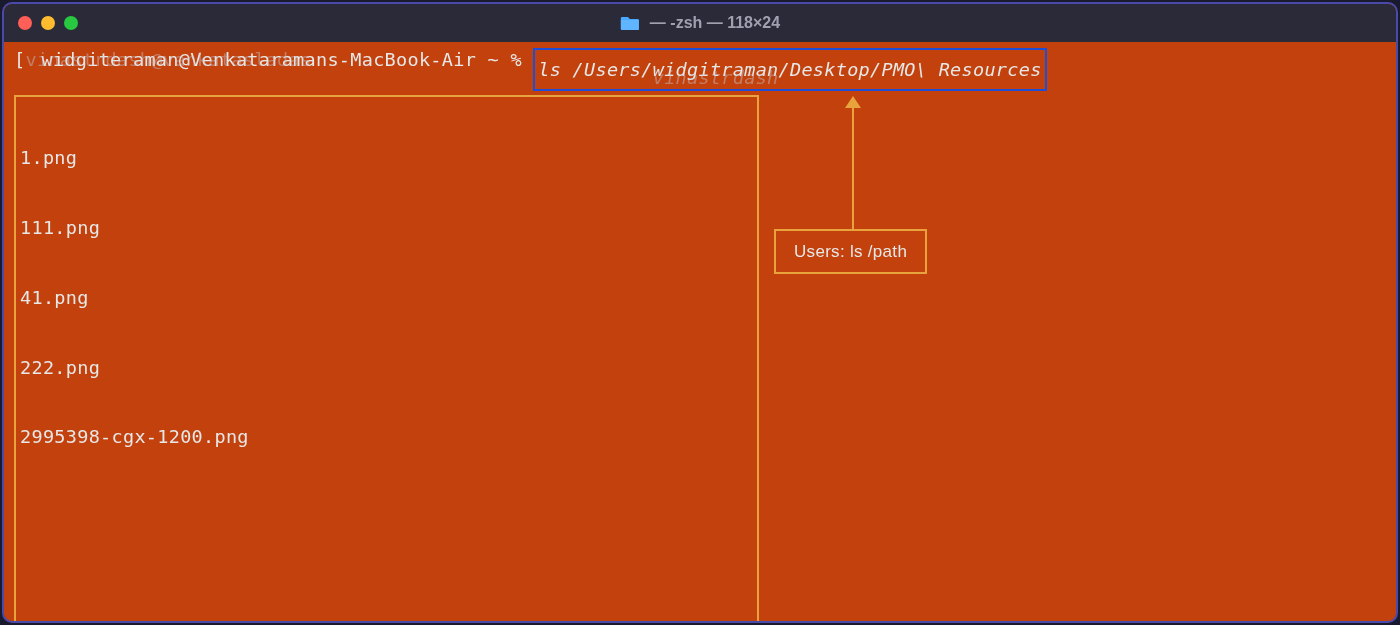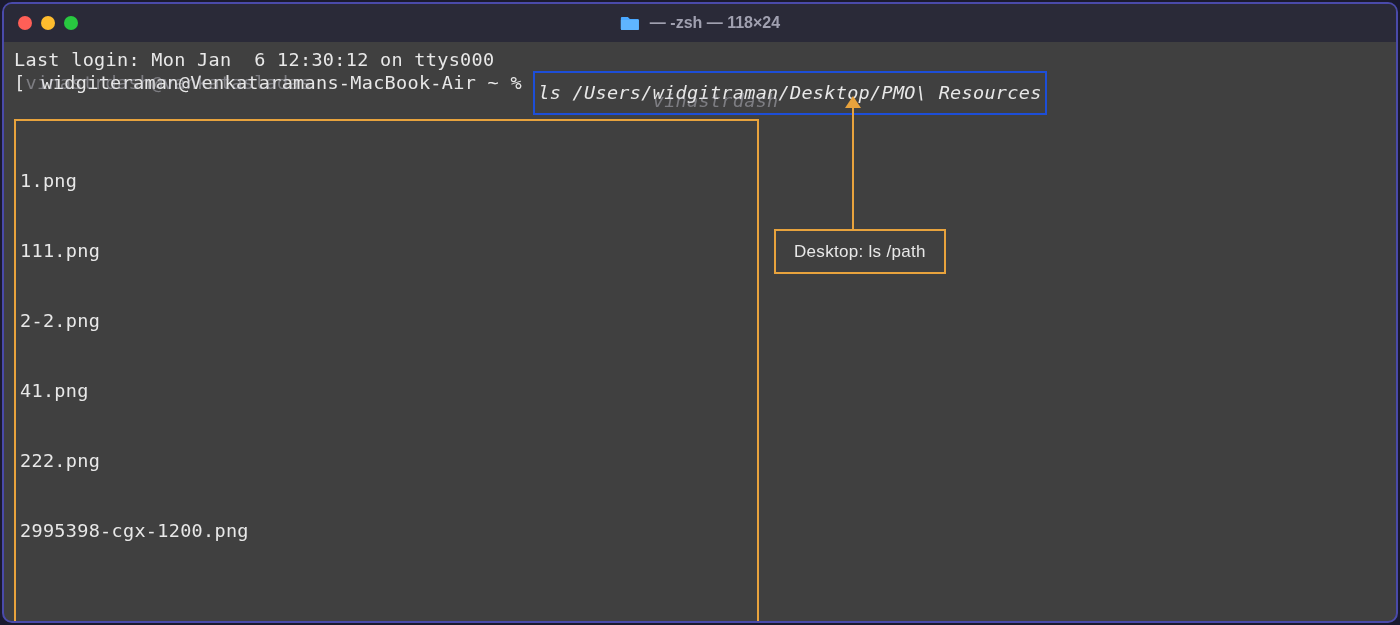--- a/index.html
+++ b/index.html
@@ -11,21 +11,21 @@
       background: #1a1a2e;
       font-family: 'SF Mono', 'Menlo', 'Monaco', 'Consolas', monospace;
       width: 1400px;
       height: 625px;
       overflow: hidden;
     }
     .terminal-window {
       width: 1396px;
       height: 621px;
       margin: 2px;
-      background: #404040;
+      background: #c2410c;
       border-radius: 10px;
       border: 2px solid #4a4aaa;
       overflow: hidden;
       position: relative;
     }
     .title-bar {
       height: 38px;
       background: #2a2a38;
       display: flex;
       align-items: center;
@@ -165,28 +165,26 @@
         <svg viewBox="0 0 20 16" width="20" height="16">
           <path d="M2 2 h6 l2 2 h8 a1 1 0 0 1 1 1 v9 a1 1 0 0 1 -1 1 h-16 a1 1 0 0 1 -1 -1 v-11 a1 1 0 0 1 1 -1 z" fill="#4aa8ff"></path>
           <path d="M1 5 h18 v9 a1 1 0 0 1 -1 1 h-16 a1 1 0 0 1 -1 -1 z" fill="#5fb5ff"></path>
         </svg>
       </span>
       <span>— -zsh — 118×24</span>
     </div>
   </div>
 
   <div class="terminal-body">
-    <div class="login-line">Last login: Mon Jan  6 12:30:12 on ttys000</div>
 
     <div class="prompt-line"><span>[</span><span class="prompt-overlay"><span class="prompt-base">widgiteraman@Venkataramans</span><span class="prompt-shadow">vinastrdash@vankatasladas</span></span><span>-MacBook-Air ~ % </span><span class="command-box"><span>ls /Users/</span><span class="path-overlay"><span>widgitraman</span><span class="path-shadow">vinastrdash</span></span><span>/Desktop/PMO\ Resources</span></span></div>
 
     <div class="output-box">
       <div class="output-line">1.png</div>
       <div class="output-line">111.png</div>
-      <div class="output-line">2-2.png</div>
       <div class="output-line">41.png</div>
       <div class="output-line">222.png</div>
       <div class="output-line">2995398-cgx-1200.png</div>
       
       
       
       
       
       
       
@@ -194,15 +192,15 @@
       
       
       
       
       
       
     </div>
 
     <div class="annotation-arrowhead"></div>
     <div class="annotation-arrow"></div>
-    <div class="annotation-label">Desktop: ls /path</div>
+    <div class="annotation-label">Users: ls /path</div>
   </div>
 </div>
 
 </body></html>

